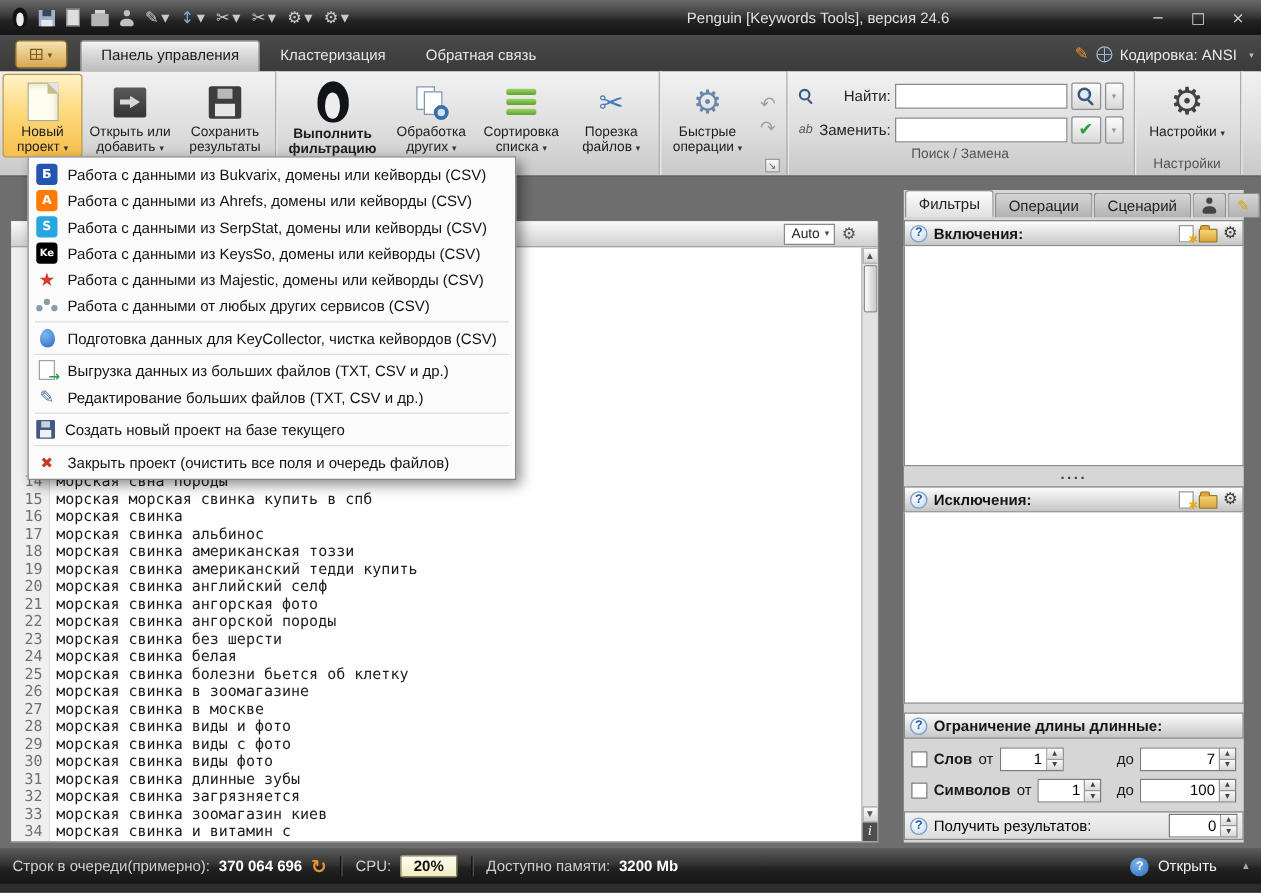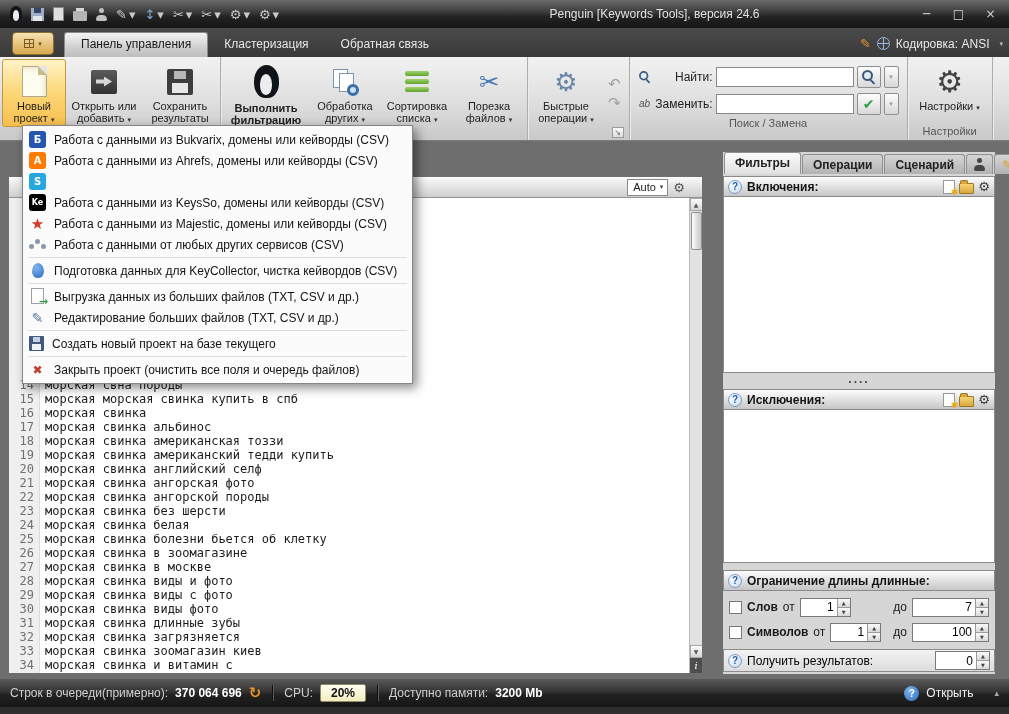--- a/index.html
+++ b/index.html
@@ -160,21 +160,21 @@
 .scr-thumb { width:11px; height:38px; margin-top:1px; background:linear-gradient(to right,#fdfdfd,#c6c6c6);
   border:1px solid #8f8f8f; border-radius:2px; flex:none; }
 .scr-space { flex:1; }
 .scr-info { width:13px; height:15px; background:#4e4e4e; color:#fff; font-size:10px; font-style:italic;
   font-family:"DejaVu Serif",serif; display:flex; align-items:center; justify-content:center; flex:none; }
 
 
 .rpanel { position:absolute; left:723px; top:152px; width:272px; height:522px; background:#d6d6d6; font-size:12px; }
 .ptabs { position:absolute; top:0; left:0; right:0; height:22px; display:flex; gap:1px; align-items:flex-end; padding:0 1px; }
 .ptab { height:20px; line-height:20px; padding:0 10px; color:#222; background:linear-gradient(#d5d5d5,#b2b2b2);
-  border:1px solid #8f8f8f; border-bottom:none; border-radius:3px 3px 0 0;font-weight:bold; }
+  border:1px solid #8f8f8f; border-bottom:none; border-radius:3px 3px 0 0; }
 .ptab.active { background:linear-gradient(#fbfbfb,#e0e0e0); height:22px; }
 .icon-tab { padding:0 7px; display:flex; align-items:center; }
 .pen-y { color:#d8a212; font-size:12px; }
 .sec-h { position:absolute; left:0; right:0; height:21px; background:linear-gradient(#fdfdfd,#c6c6c6);
   border:1px solid #8a8a8a; display:flex; align-items:center; gap:5px; padding:0 4px; font-weight:bold; color:#151515; }
 .q-ball { flex:none; width:14px; height:14px; border-radius:50%;
   background:radial-gradient(circle at 35% 30%, #ffffff, #dce8f5 60%, #b8cfe8); border:1px solid #7a9cc4;
   color:#1f5fae; font-size:10px; font-weight:bold; display:inline-flex; align-items:center; justify-content:center; }
 .hicons { margin-left:auto; display:flex; align-items:center; gap:4px; }
 .h-doc { width:12px; height:14px; background:#fff; border:1px solid #999; position:relative; display:inline-block; }
@@ -557,20 +557,21 @@
     <div class="mitem">
         <span class="micon ic-bukvarix">Б</span>
         <span>Работа с данными из Bukvarix, домены или кейворды (CSV)</span>
       </div>
     <div class="mitem">
         <span class="micon ic-ahrefs">A</span>
         <span>Работа с данными из Ahrefs, домены или кейворды (CSV)</span>
       </div>
     <div class="mitem">
         <span class="micon ic-serpstat">S</span>
+        <span>Работа с данными из SerpStat, домены или кейворды (CSV)</span>
       </div>
     <div class="mitem">
         <span class="micon ic-keysso">Ke</span>
         <span>Работа с данными из KeysSo, домены или кейворды (CSV)</span>
       </div>
     <div class="mitem">
         <span class="micon ic-majestic">★</span>
         <span>Работа с данными из Majestic, домены или кейворды (CSV)</span>
       </div>
     <div class="mitem">

